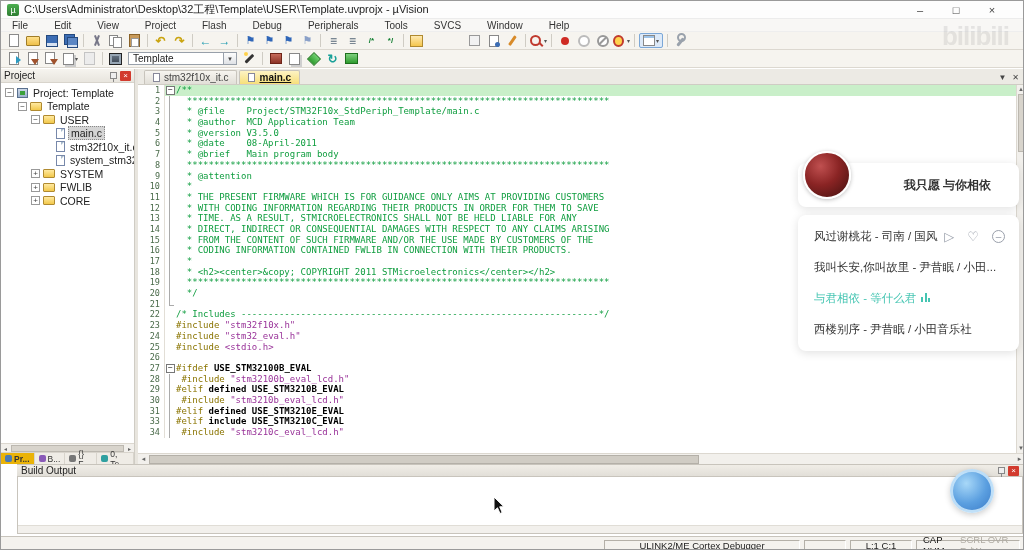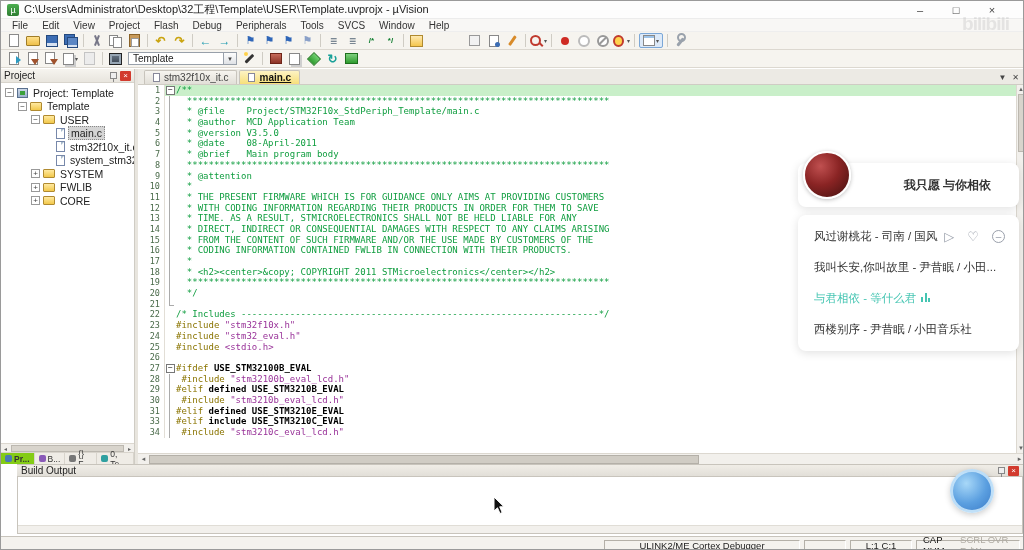--- a/index.html
+++ b/index.html
@@ -7,21 +7,21 @@
   .screen{position:relative;width:1024px;height:550px;background:#fff;font-family:"Liberation Sans",sans-serif;overflow:hidden;border:1px solid #9a9a9a;}
 
   
   .titlebar{position:absolute;left:0;top:0;right:0;height:18px;background:#fdfdfd;display:flex;align-items:center;padding:0 6px;border-bottom:1px solid #ececec;}
   .app-icon{width:12px;height:12px;background:linear-gradient(#4caf50,#2e7d32);border-radius:2px;color:#fff;font-size:9px;line-height:12px;text-align:center;margin-right:5px;flex:none;}
   .title-text{font-size:11px;color:#222;white-space:nowrap;overflow:hidden;}
   .win-controls{margin-left:auto;display:flex;gap:22px;padding-right:18px;}
   .win-btn{font-size:11px;color:#444;width:14px;text-align:center;cursor:default;}
 
   
-  .menubar{position:absolute;left:0;top:18px;right:0;height:13px;background:#f8f7f5;display:flex;align-items:center;gap:0;padding-left:4px;border-bottom:1px solid #eee;}
+  .menubar{position:absolute;left:0;top:18px;right:0;height:13px;background:#f8f7f5;display:flex;align-items:center;gap:12px;padding-left:4px;border-bottom:1px solid #eee;}
   .menu-item{font-size:10px;color:#333;padding:0 7px;}
 
   
   .toolbar{position:absolute;left:0;right:0;background:#f6f4ef;display:flex;align-items:center;padding:0 3px;border-bottom:1px solid #dcd8d0;}
   .toolbar1{top:31px;height:18px;}
   .toolbar2{top:49px;height:18px;}
   .tsep{width:1px;height:13px;background:#cfccc4;margin:0 3px;flex:none;}
   .tbi{position:relative;width:17px;height:15px;margin:0 1px;display:inline-flex;align-items:center;justify-content:center;border-radius:2px;flex:none;}
   .dd{font-size:6px;color:#555;margin-left:1px;}
   .tb-spacer{flex:1;}
@@ -78,21 +78,21 @@
   .ti-flash-load::before{content:"";width:10px;height:9px;background:linear-gradient(#c76a5a,#8c3326);border:1px solid #6e2418;}
   .ti-project-docs::before{content:"";width:9px;height:10px;background:#fff;border:1px solid #888;box-shadow:2px 2px 0 #cfcfcf;}
   .ti-manage-rte::before{content:"";width:8px;height:8px;background:linear-gradient(#6fd06f,#2f9c2f);transform:rotate(45deg);border:1px solid #1f7a1f;}
   .ti-refresh-pack::before{content:"↻";color:#18a098;font-size:12px;font-weight:bold;}
   .ti-pack-installer::before{content:"";width:11px;height:9px;background:linear-gradient(#7ed07e,#2f9c2f);border:1px solid #1d6f1d;}
 
   .target-box{display:flex;align-items:center;margin:0 3px;}
   .target-input{width:96px;height:13px;border:1px solid #98a0aa;background:#fff;font-size:10px;padding:0 4px;display:flex;align-items:center;color:#222;}
   .target-dd{width:13px;height:13px;border:1px solid #98a0aa;border-left:none;background:linear-gradient(#fdfdfd,#dfe2e6);font-size:6px;display:flex;align-items:center;justify-content:center;color:#444;}
 
-  .watermark{position:absolute;right:14px;top:12px;font-size:19px;font-weight:bold;color:rgba(160,160,160,0.22);letter-spacing:-1px;pointer-events:none;}
+  .watermark{position:absolute;right:14px;top:20px;font-size:26px;font-weight:bold;color:rgba(160,160,160,0.22);letter-spacing:-1px;pointer-events:none;}
 
   
   .project-panel{position:absolute;left:0;top:68px;width:134px;height:395px;background:#fff;border-right:1px solid #cfccc4;display:flex;flex-direction:column;}
   .panel-header{height:14px;background:linear-gradient(#f6f4ef,#e8e5de);display:flex;align-items:center;padding:0 3px;border-bottom:1px solid #d8d4cc;flex:none;}
   .panel-title{font-size:10px;color:#222;flex:1;}
   .pin-icon{width:7px;height:7px;border:1px solid #888;background:#eee;margin-right:3px;position:relative;}
   .pin-icon::after{content:"";position:absolute;left:2px;top:6px;width:1px;height:3px;background:#888;}
   .panel-close{width:11px;height:10px;background:#d23b2e;color:#fff;font-size:8px;line-height:10px;text-align:center;border-radius:1px;}
   .tree{flex:1;overflow:hidden;padding-top:3px;}
   .tree-row{display:flex;align-items:center;height:13.5px;font-size:10.5px;color:#222;white-space:nowrap;}
@@ -104,21 +104,21 @@
   .ic-folder{width:12px;height:9px;background:linear-gradient(#ffe9a0,#f2c84b);border:1px solid #b08a30;border-radius:1px;}
   .ic-file{width:9px;height:11px;background:#fff;border:1px solid #7788aa;}
   .ic-file::after{content:"";position:absolute;right:0;top:0;border-left:3px solid #aabbcc;border-bottom:3px solid transparent;}
   .tree-label{padding:0 2px;}
   .tree-row.selected .tree-label{background:#d4d4d4;border:1px dotted #888;}
   .panel-hscroll{height:9px;background:#f2f0ec;border-top:1px solid #dcd8d0;display:flex;align-items:center;flex:none;}
   .panel-hscroll .sb-arrow{width:9px;font-size:6px;color:#666;text-align:center;}
   .panel-hscroll .sb-thumb{flex:1;height:7px;background:#d8d4cc;border:1px solid #bcb8b0;margin:0 1px;}
   .panel-tabs{height:12px;display:flex;align-items:stretch;background:#efece6;border-top:1px solid #d8d4cc;flex:none;}
   .panel-tab{display:flex;align-items:center;font-size:8.5px;color:#333;padding:0 4px;border-right:1px solid #d8d4cc;gap:2px;}
-  .panel-tab.active{background:#84cc16;font-weight:bold;}
+  .panel-tab.active{background:#eab308;font-weight:bold;}
   .pt-dot{width:7px;height:7px;border-radius:2px;flex:none;}
 
   
   .editor{position:absolute;left:137px;top:68px;width:887px;height:395px;display:flex;flex-direction:column;background:#fff;}
   .splitter{position:absolute;left:134px;top:68px;width:3px;height:395px;background:#e8e5de;}
   .tabbar{height:16px;background:#eceae4;display:flex;align-items:flex-end;padding-left:6px;border-bottom:1px solid #cfccc4;flex:none;}
   .etab{display:flex;align-items:center;height:14px;padding:0 8px;font-size:10px;color:#444;background:linear-gradient(#f6f4ef,#e2dfd8);border:1px solid #c8c4bc;border-bottom:none;margin-right:2px;gap:4px;border-radius:2px 2px 0 0;}
   .etab .tab-file-icon{width:7px;height:9px;background:#fff;border:1px solid #889;flex:none;}
   .etab.active{background:linear-gradient(#fdf3c4,#f7df7a);font-weight:bold;color:#111;}
   .etab.active .tab-label{text-decoration:underline;}

